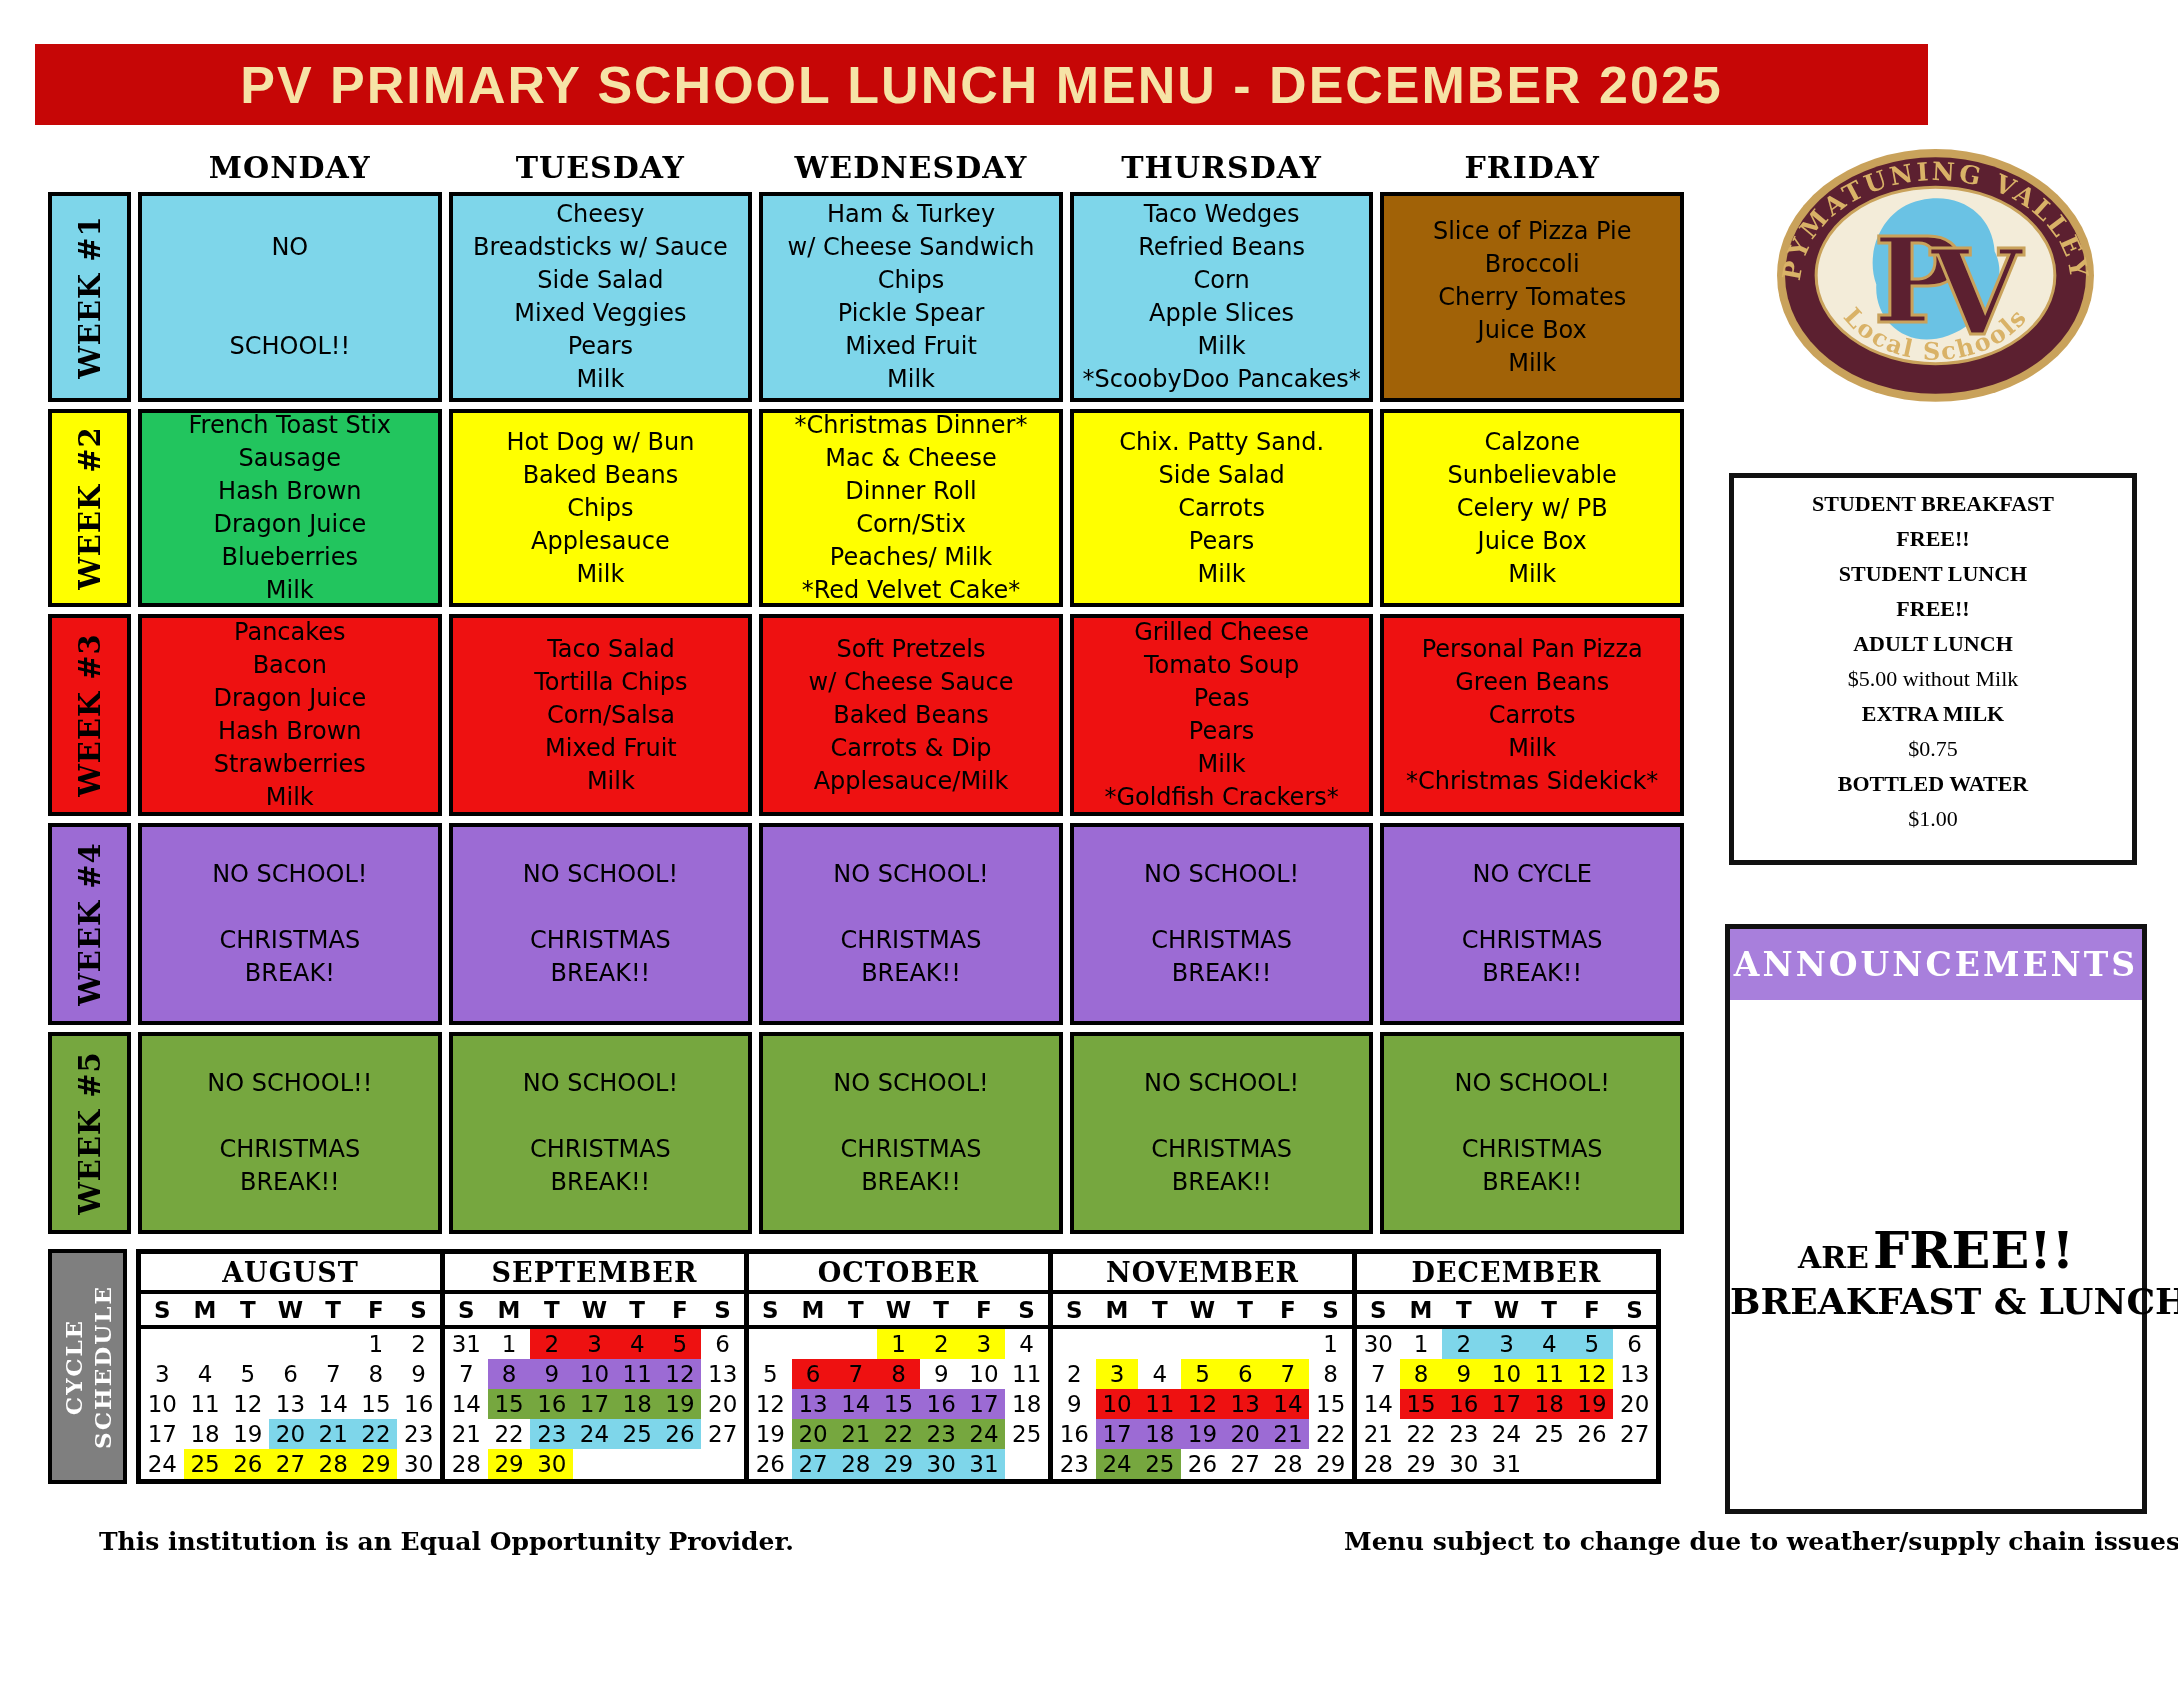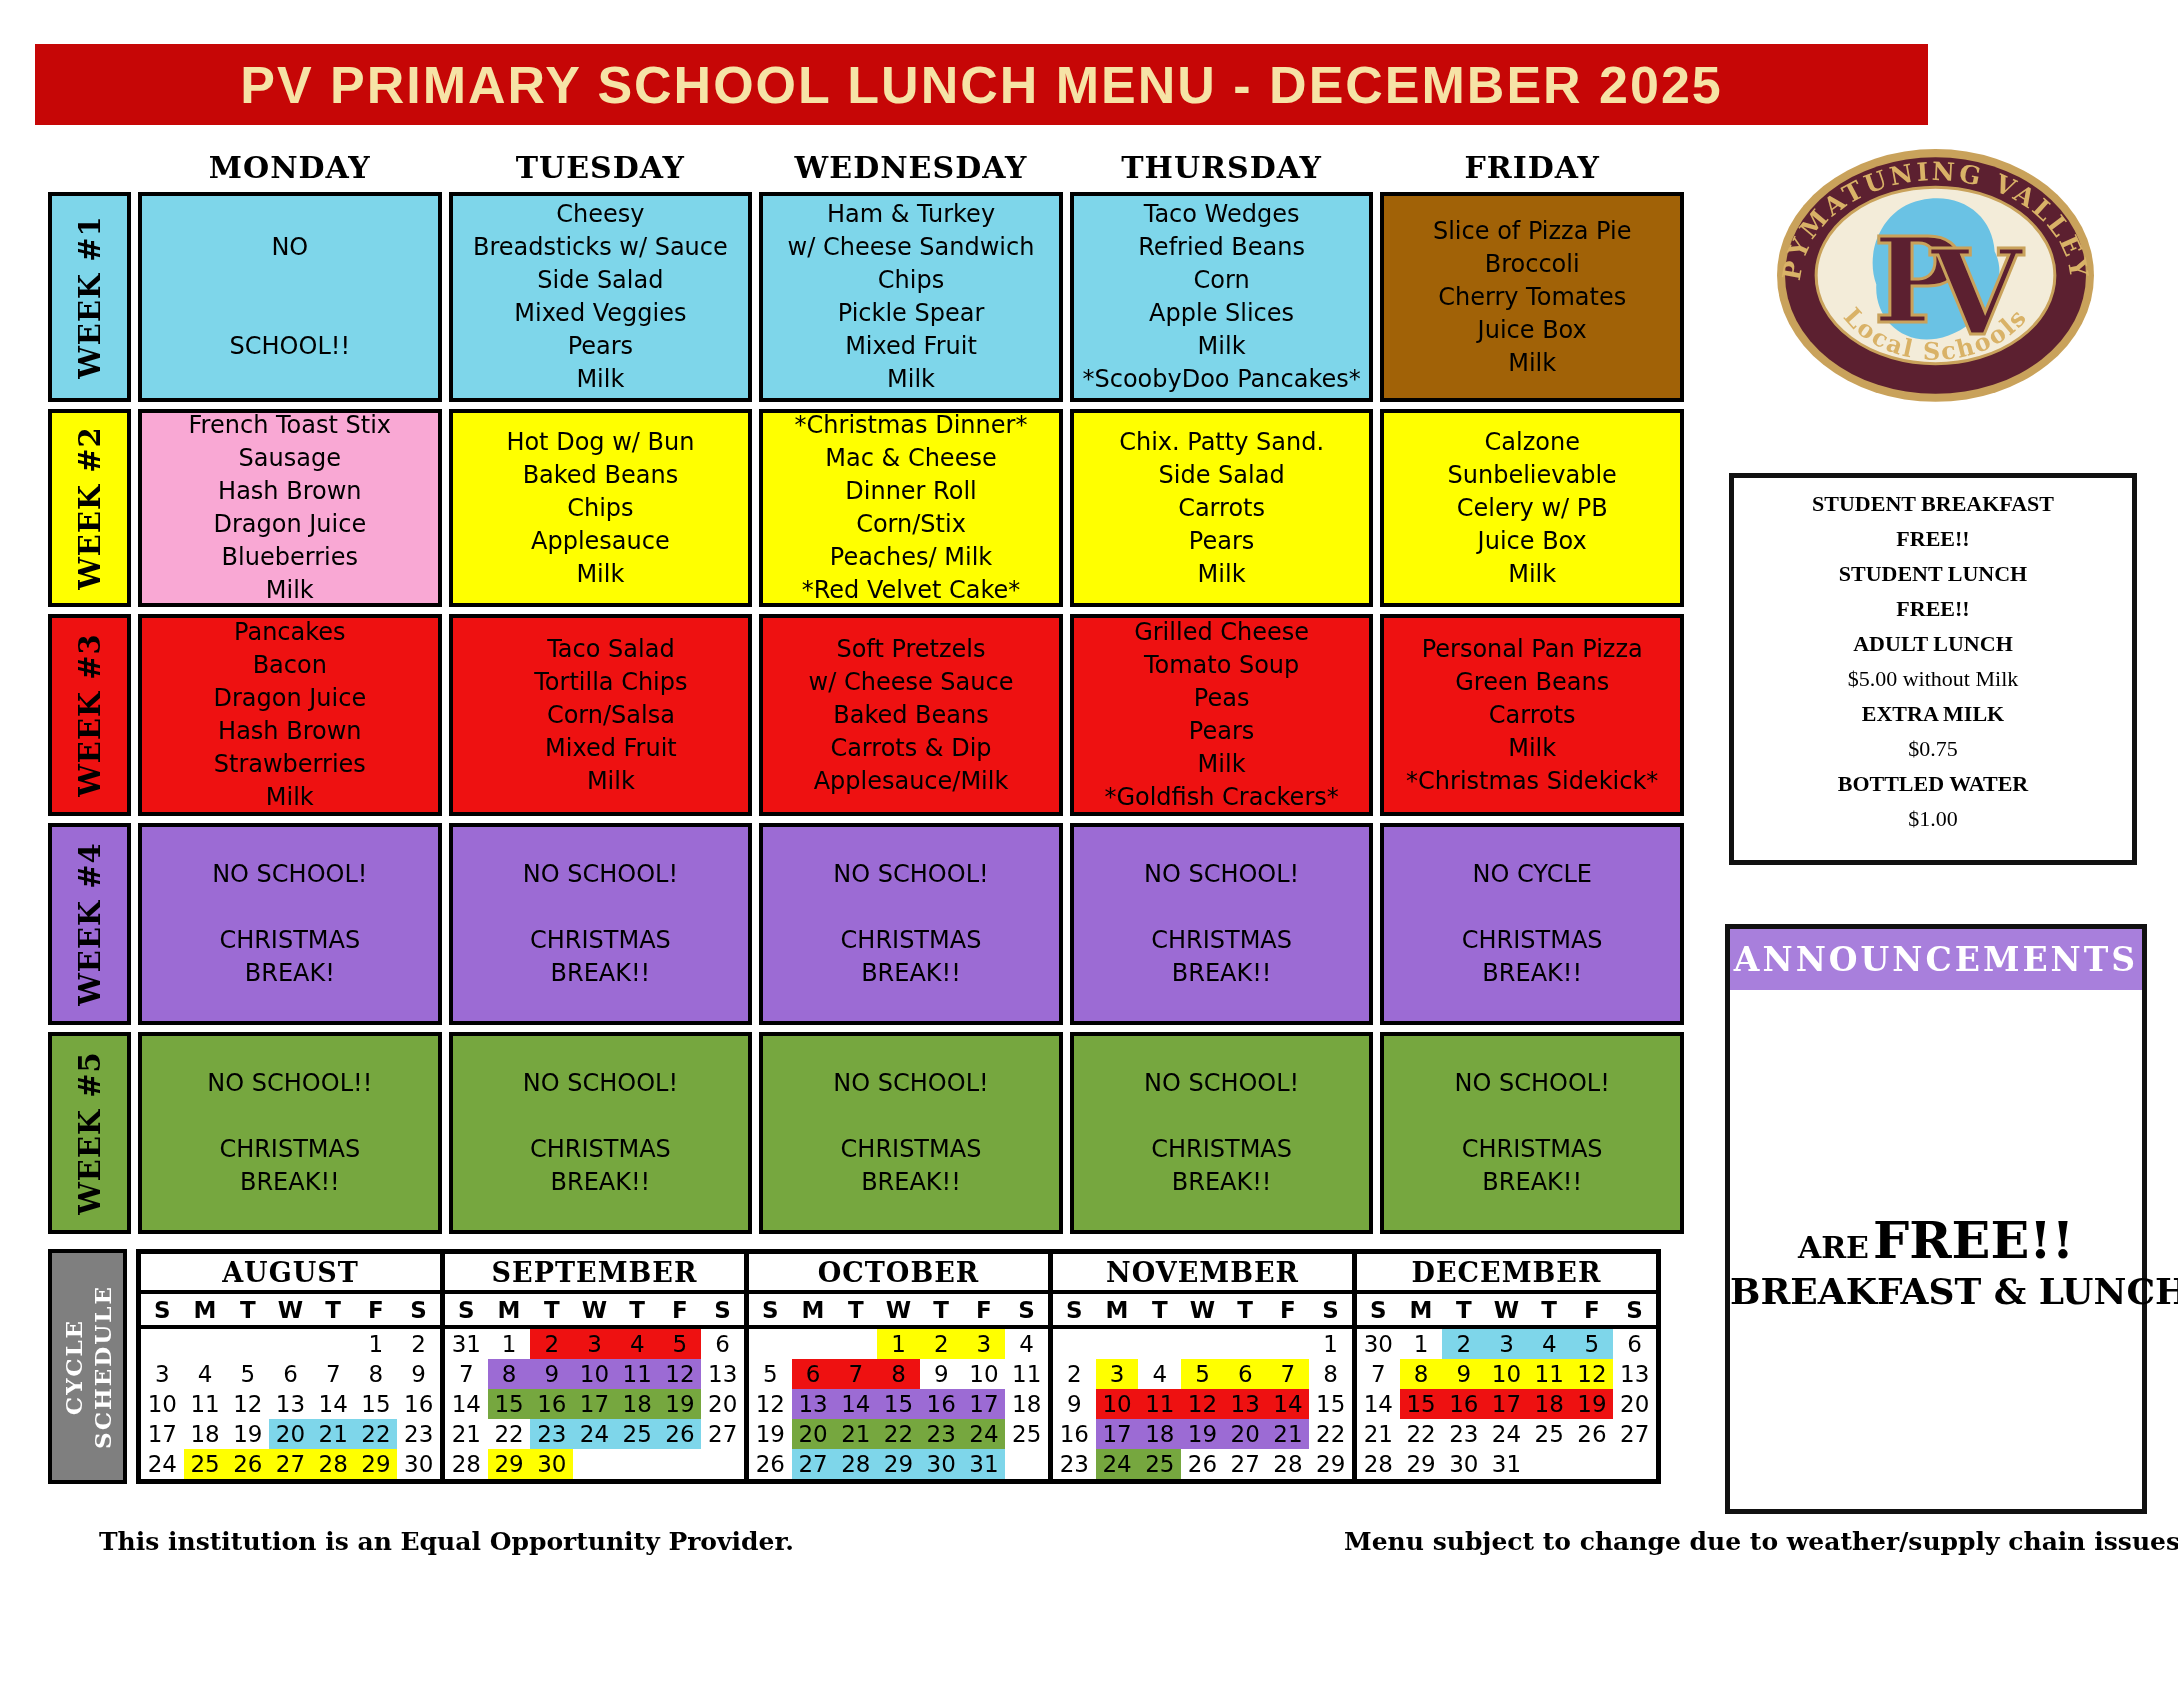--- a/index.html
+++ b/index.html
@@ -40,21 +40,21 @@
 
   
   #logo{position:absolute;left:1770px;top:145px;}
   #prices{position:absolute;left:1729px;top:473px;width:408px;border:5px solid #111;box-sizing:border-box;background:#fff;}
   #prices-header{height:53px;color:#fff;font-family:"DejaVu Serif",serif;font-weight:bold;font-size:33px;
     letter-spacing:3px;display:flex;align-items:center;justify-content:center;}
   #prices-lines{padding:8px 0 24px;text-align:center;font-family:"Liberation Serif",serif;font-size:22px;line-height:35px;}
   .pbold{font-weight:bold;}
 
   #ann{position:absolute;left:1725px;top:924px;width:422px;height:590px;border:5px solid #111;box-sizing:border-box;background:#fff;}
-  #ann-header{height:61px;color:#fff;font-family:"DejaVu Serif",serif;font-weight:bold;font-size:33px;
+  #ann-header{height:71px;color:#fff;font-family:"DejaVu Serif",serif;font-weight:bold;font-size:33px;
     letter-spacing:3px;display:flex;align-items:center;justify-content:center;}
   #ann-body{text-align:center;padding-top:194px;font-family:"Liberation Serif",serif;}
   #ann-line1{font-family:"DejaVu Serif",serif;font-weight:bold;font-size:36px;white-space:nowrap;}
   #ann-line2{margin-top:26px;}
   #ann-are{font-family:"DejaVu Serif",serif;font-weight:bold;font-size:30px;}
   #ann-free{font-family:"DejaVu Serif",serif;font-weight:bold;font-size:51px;}
 
   .footer{position:absolute;top:1527px;font-family:"DejaVu Serif",serif;font-weight:bold;font-size:25px;white-space:nowrap;}
   #footer-left{left:99px;}
   #footer-right{left:1344px;}
@@ -109,21 +109,21 @@
     <div class="mcell" style="background: #a16207;">
       <div class="mline">Slice of Pizza Pie</div>
       <div class="mline">Broccoli</div>
       <div class="mline">Cherry Tomates</div>
       <div class="mline">Juice Box</div>
       <div class="mline">Milk</div>
     </div>
     <div class="wlabel" style="background: rgb(255, 255, 0);">
       <span>WEEK #2</span>
     </div>
-    <div class="mcell" style="background: #f9a8d4;">
+    <div class="mcell" style="background: #22c55e;">
       <div class="mline">French Toast Stix</div>
       <div class="mline">Sausage</div>
       <div class="mline">Hash Brown</div>
       <div class="mline">Dragon Juice</div>
       <div class="mline">Blueberries</div>
       <div class="mline">Milk</div>
     </div>
     <div class="mcell" style="background: rgb(255, 255, 0);">
       <div class="mline">Hot Dog w/ Bun</div>
       <div class="mline">Baked Beans</div>

